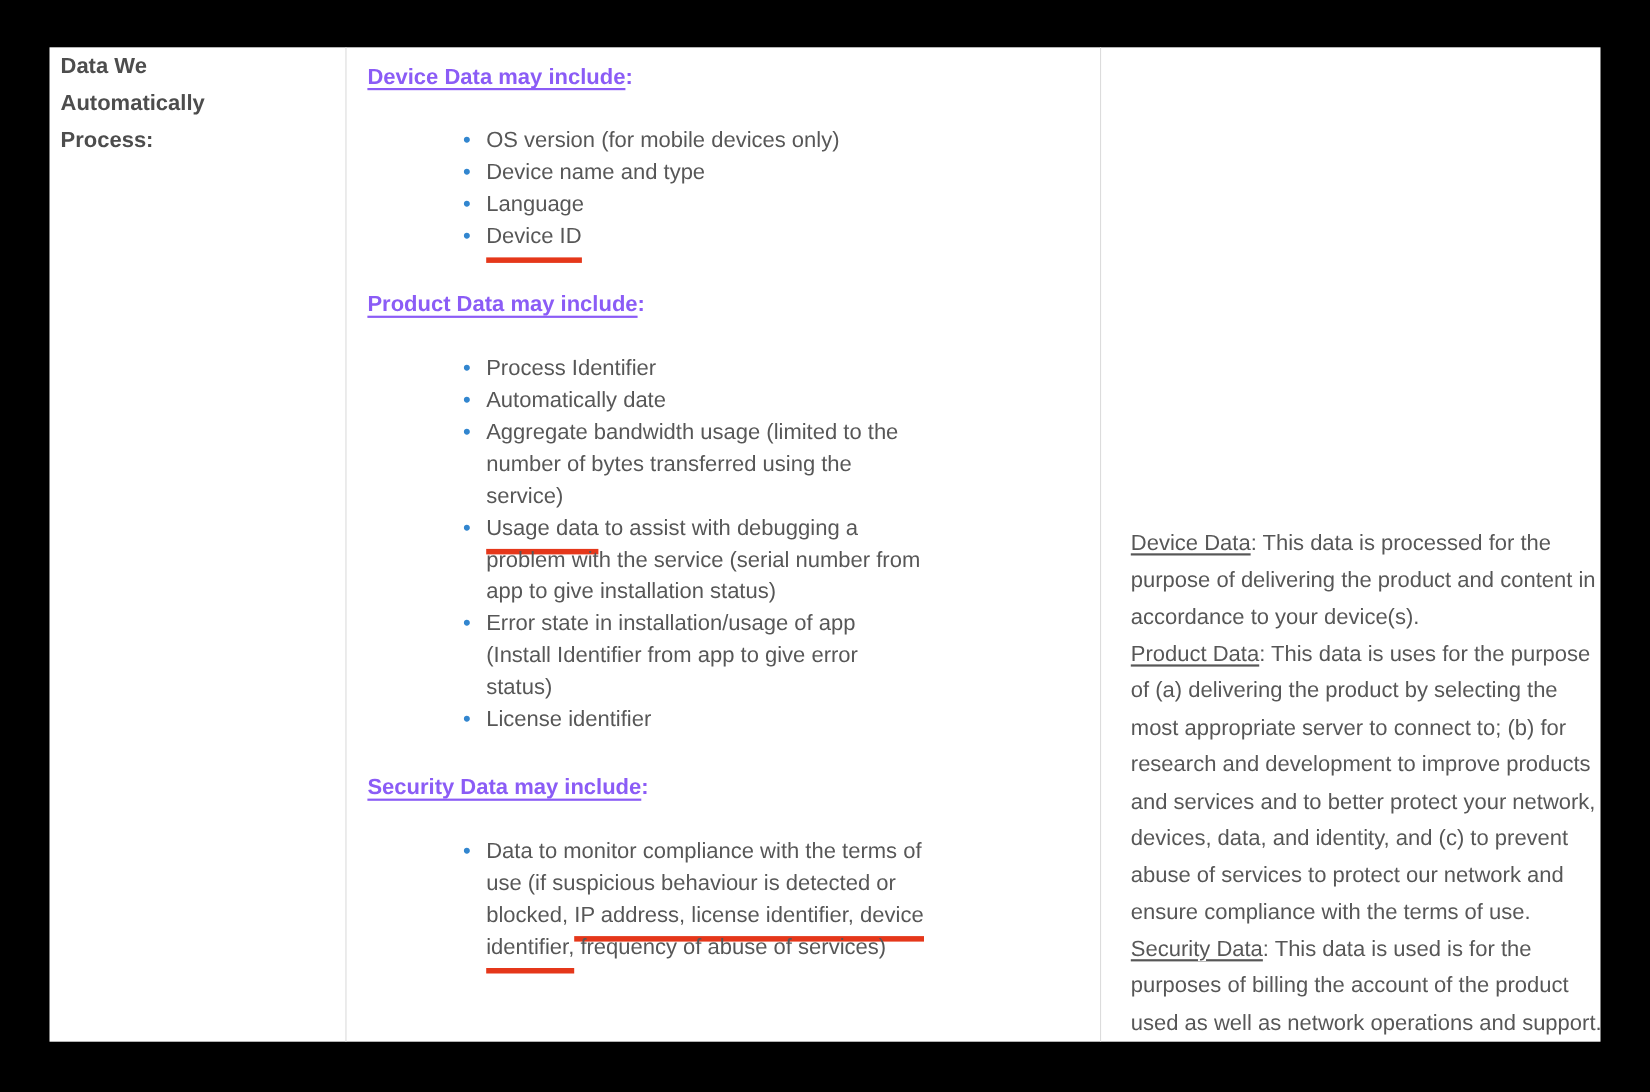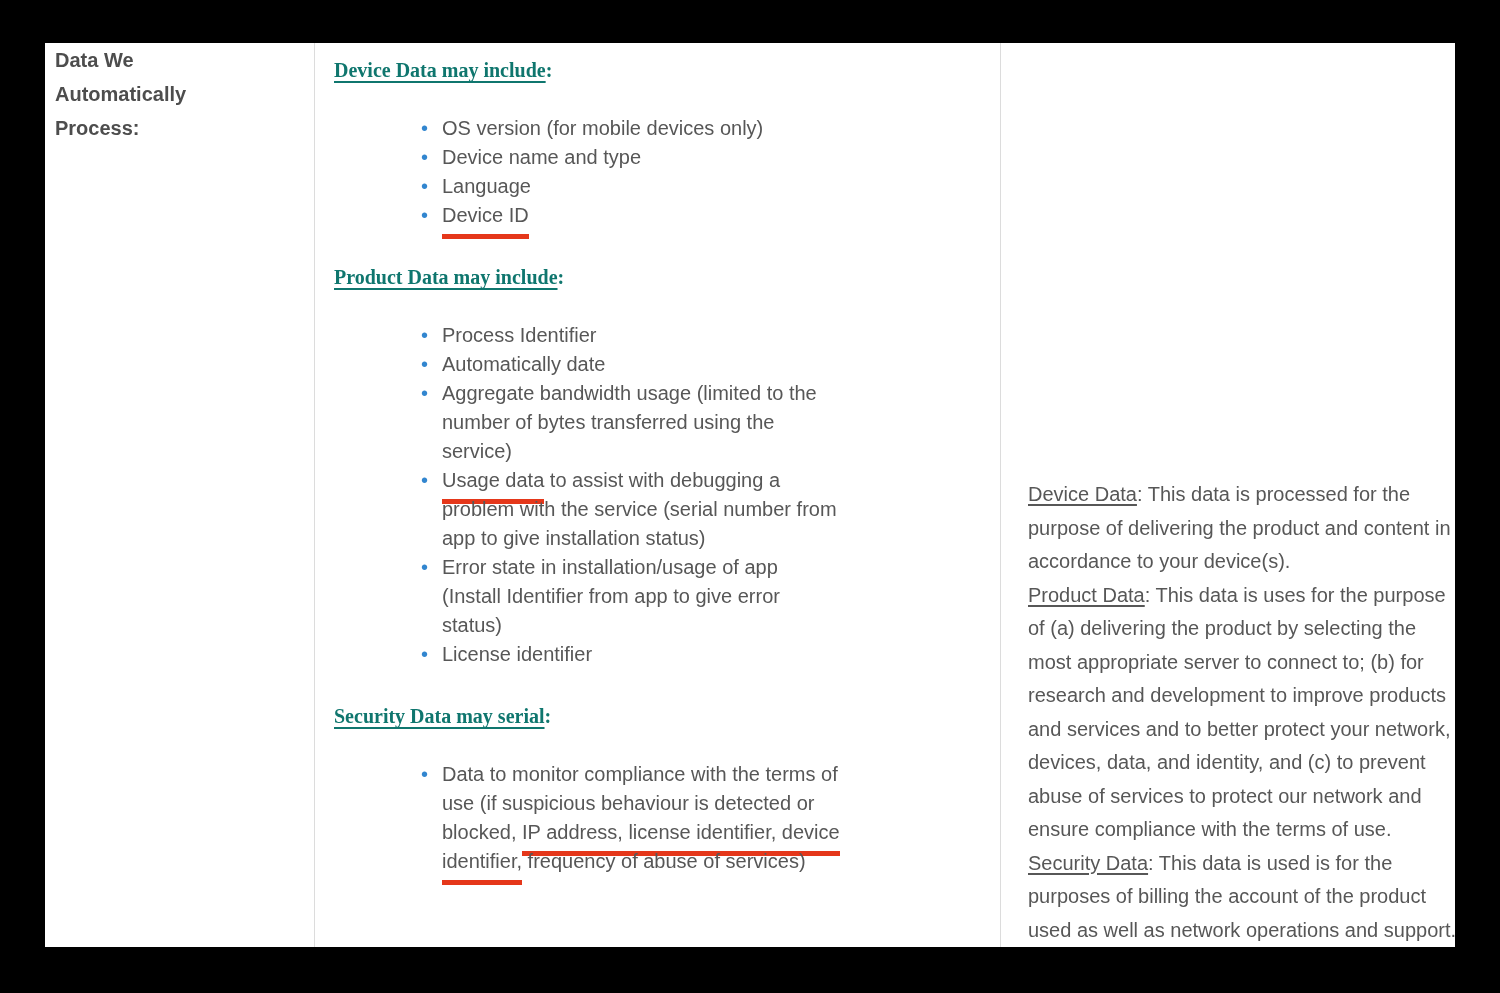--- a/index.html
+++ b/index.html
@@ -41,24 +41,23 @@
     border-left: 1px solid #dcdcdc;
     display: flex;
     flex-direction: column;
     justify-content: flex-end;
     padding-left: 27px;
     margin-left: 44px;
   }
   .sec-heading {
     font-weight: bold;
     font-size: 20px;
-    color: #0f766e;
+    color: #8b5cf6;
     line-height: 29px;
     margin-bottom: 29px;
-    font-family: Liberation Serif, serif;
   }
   .sec-heading .hu {
     text-decoration: underline;
     text-decoration-thickness: 2px;
     text-underline-offset: 4px;
   }
   ul.bullets {
     list-style: none;
     margin: 12px 0 33px 87px;
     width: 420px;
@@ -109,21 +108,21 @@
       </ul>
       <div class="sec-heading"><span class="hu">Product Data may include</span>:</div>
       <ul class="bullets">
         <li><span>Process Identifier</span></li>
         <li><span>Automatically date</span></li>
         <li><span>Aggregate bandwidth usage (limited to the number of bytes transferred using the service)</span></li>
         <li><span class="red-underline">Usage data</span><span> to assist with debugging a problem with the service (serial number from app to give installation status)</span></li>
         <li><span>Error state in installation/usage of app (Install Identifier from app to give error status)</span></li>
         <li><span>License identifier</span></li>
       </ul>
-      <div class="sec-heading"><span class="hu">Security Data may serial</span>:</div>
+      <div class="sec-heading"><span class="hu">Security Data may include</span>:</div>
       <ul class="bullets">
         <li><span>Data to monitor compliance with the terms of use (if suspicious behaviour is detected or blocked, </span><span class="red-underline">IP address, license identifier, device identifier,</span><span> frequency of abuse of services)</span></li>
       </ul>
     </div>
   <div class="col col-purpose" id="purpose-cell">
       <div class="purpose-text"><span class="term">Device Data</span>: This data is processed for the purpose of delivering the product and content in accordance to your device(s).<br><span class="term">Product Data</span>: This data is uses for the purpose of (a) delivering the product by selecting the most appropriate server to connect to; (b) for research and development to improve products and services and to better protect your network, devices, data, and identity, and (c) to prevent abuse of services to protect our network and ensure compliance with the terms of use.<br><span class="term">Security Data</span>: This data is used is for the purposes of billing the account of the product used as well as network operations and support.<br></div>
     </div>
 </div>
 
 </body></html>

